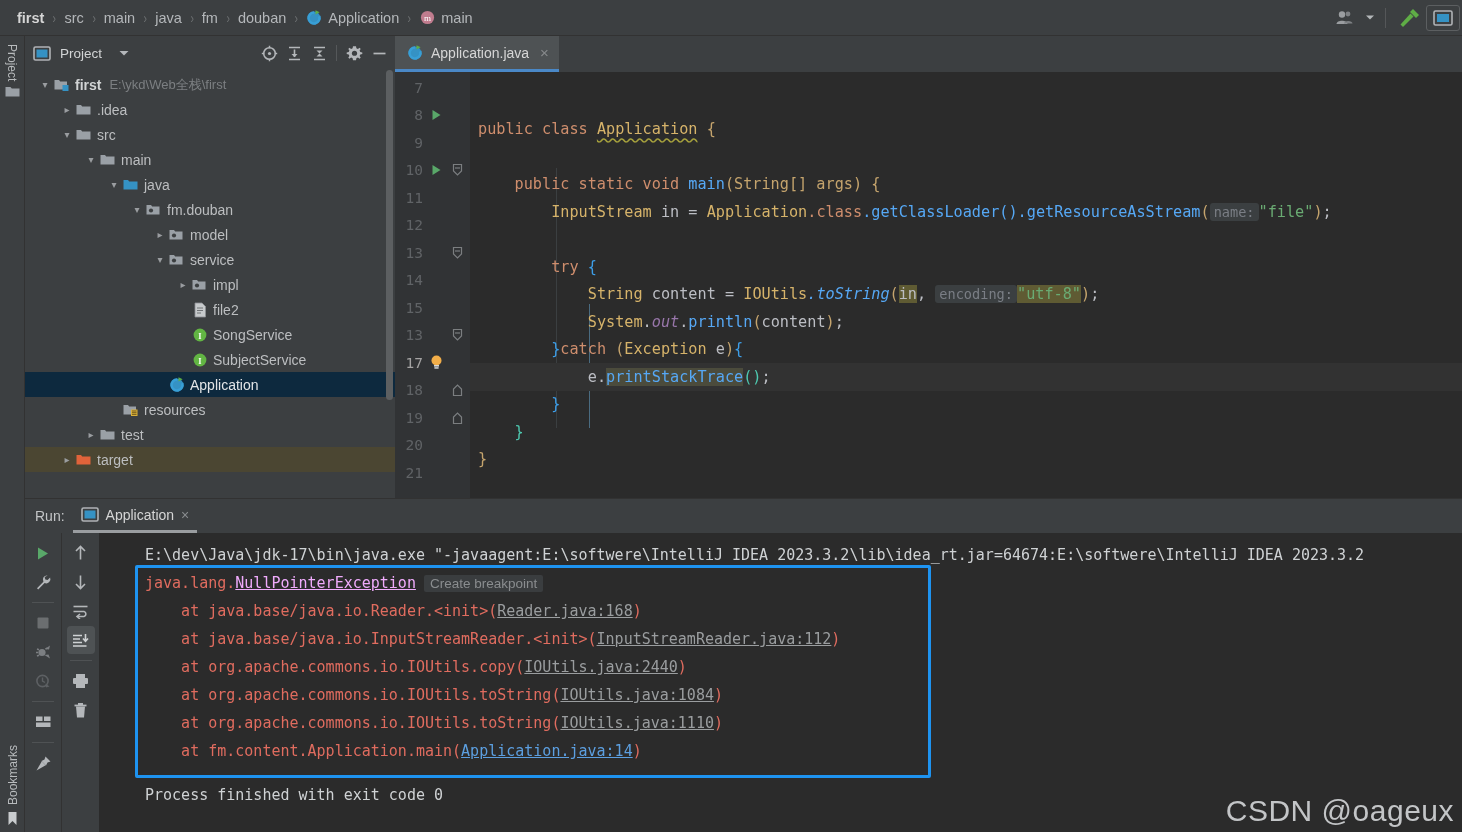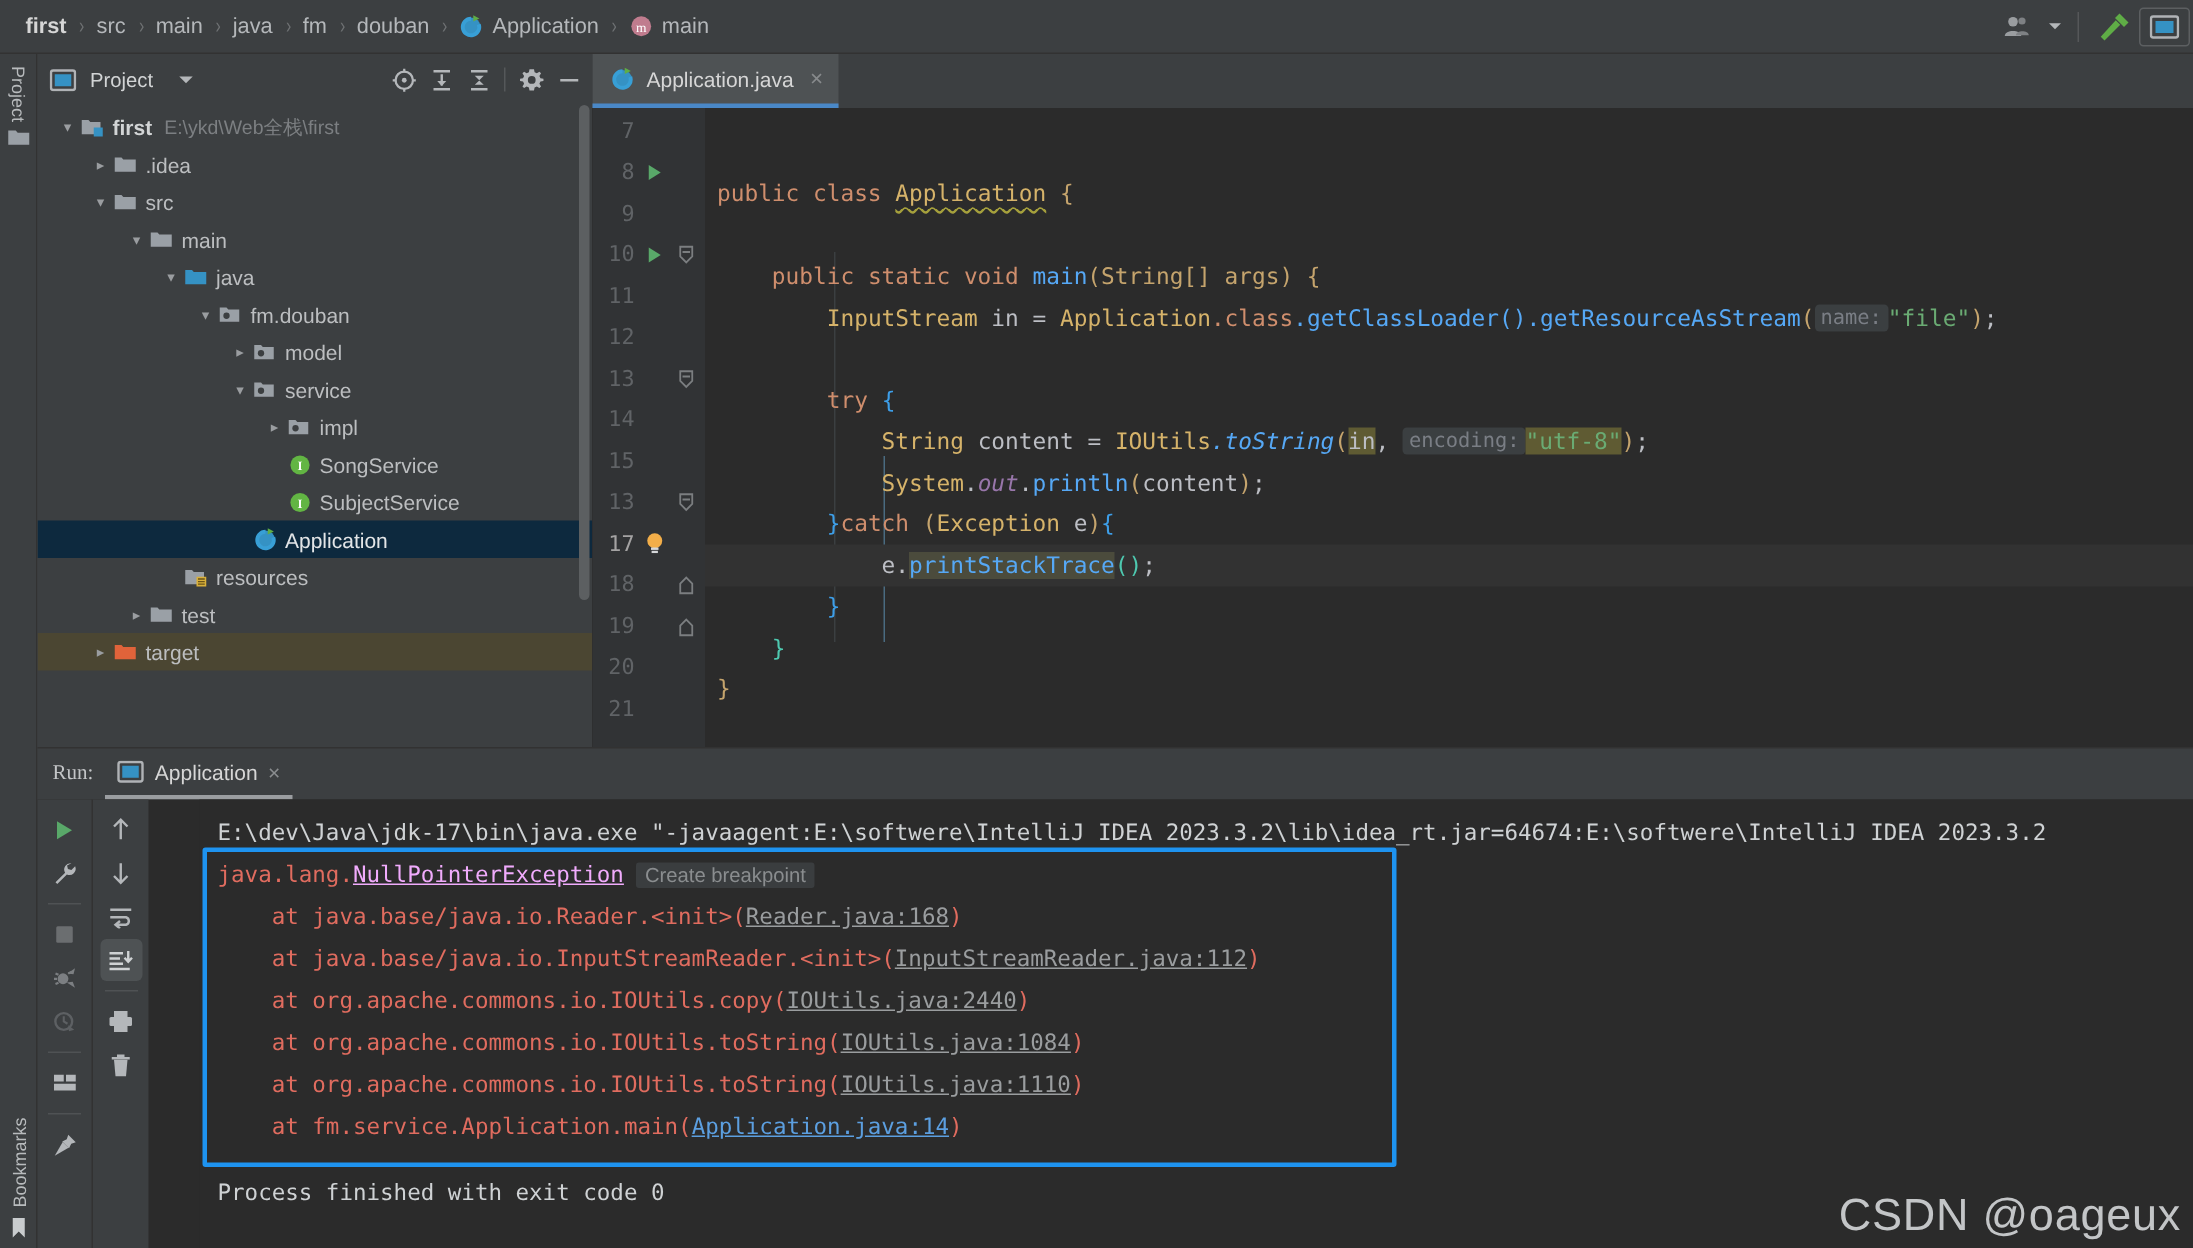--- a/index.html
+++ b/index.html
@@ -193,21 +193,21 @@
   
   .runpanel {
     position: absolute; left: 25px; top: 498px; width: 1437px; height: 334px;
     background: #3c3f41;
     border-top: 1px solid #323232;
   }
   .runheader {
     height: 34px; display: flex; align-items: center; gap: 8px;
     padding-left: 10px; position: relative;
   }
-  .runheader .rlabel { font-size: 14px; color: #c3c5c7; font-family: Liberation Serif, serif; }
+  .runheader .rlabel { font-size: 14px; color: #c3c5c7; }
   .rtab {
     display: flex; align-items: center; gap: 7px; font-size: 14px;
     color: #d6d6d6; padding: 0 8px; height: 34px;
     border-bottom: 3px solid #9a9da0;
   }
   .rtab .close { color: #8a8d8f; font-size: 14px; }
 
   .runbody {
     position: absolute; top: 34px; left: 0; right: 0; bottom: 0;
     display: flex; background: #2b2b2b;
@@ -503,20 +503,30 @@
         <span class="arrow">▸</span>
         <span class="tico">
           <svg width="16" height="14" viewBox="0 0 16 14">
             <path d="M0.5 2 L5 2 L6.2 3.4 L13.5 3.4 L13.5 11.5 L0.5 11.5 Z" fill="#9aa0a6"></path>
             <circle cx="5" cy="7.5" r="2.1" fill="#3c3f41"></circle>
           </svg>
         </span>
         <span class="tlabel">impl</span>
       </div>
 
+      <div class="trow" style="padding-left:150px;">
+        <span class="arrow blank">▸</span>
+        <span class="tico">
+          <svg width="14" height="16" viewBox="0 0 14 16">
+            <path d="M2 1 L9 1 L12.5 4.5 L12.5 15 L2 15 Z" fill="#c6c9cb" stroke="#8e9194" stroke-width="0.8"></path>
+            <path d="M4 6 L10 6 M4 8.5 L10 8.5 M4 11 L8 11" stroke="#6f7275" stroke-width="1"></path>
+          </svg>
+        </span>
+        <span class="tlabel">file2</span>
+      </div>
 
       <div class="trow" style="padding-left:150px;">
         <span class="arrow blank">▸</span>
         <span class="tico">
           <svg width="16" height="16" viewBox="0 0 16 16">
             <circle cx="8" cy="8" r="6.4" fill="#62b543"></circle>
             <text x="8" y="11.5" font-size="8.5" fill="#ffffff" text-anchor="middle" font-family="Liberation Serif, serif" font-weight="bold">I</text>
           </svg>
         </span>
         <span class="tlabel">SongService</span>
@@ -868,21 +878,21 @@
         <div class="conline"><span class="err">    at </span><span class="err">java.base/java.io.Reader.&lt;init&gt;</span><span class="err">(</span><span class="greylink">Reader.java:168</span><span class="err">)</span></div>
 
         <div class="conline"><span class="err">    at </span><span class="err">java.base/java.io.InputStreamReader.&lt;init&gt;</span><span class="err">(</span><span class="greylink">InputStreamReader.java:112</span><span class="err">)</span></div>
 
         <div class="conline"><span class="err">    at </span><span class="err">org.apache.commons.io.IOUtils.copy</span><span class="err">(</span><span class="greylink">IOUtils.java:2440</span><span class="err">)</span></div>
 
         <div class="conline"><span class="err">    at </span><span class="err">org.apache.commons.io.IOUtils.toString</span><span class="err">(</span><span class="greylink">IOUtils.java:1084</span><span class="err">)</span></div>
 
         <div class="conline"><span class="err">    at </span><span class="err">org.apache.commons.io.IOUtils.toString</span><span class="err">(</span><span class="greylink">IOUtils.java:1110</span><span class="err">)</span></div>
 
-        <div class="conline"><span class="err">    at </span><span class="err">fm.service.Application.main</span><span class="err">(</span><span class="bluelink">Application.java:14</span><span class="err">)</span></div>
+        <div class="conline"><span class="err">    at </span><span class="err">fm.content.Application.main</span><span class="err">(</span><span class="bluelink">Application.java:14</span><span class="err">)</span></div>
 
         <div class="conline" style="margin-top:16px;"><span>Process finished with exit code 0</span></div>
 
         <div class="selbox"></div>
         <div class="watermark">CSDN @oageux</div>
       </div>
     </div>
   </div>
 
 </div>

